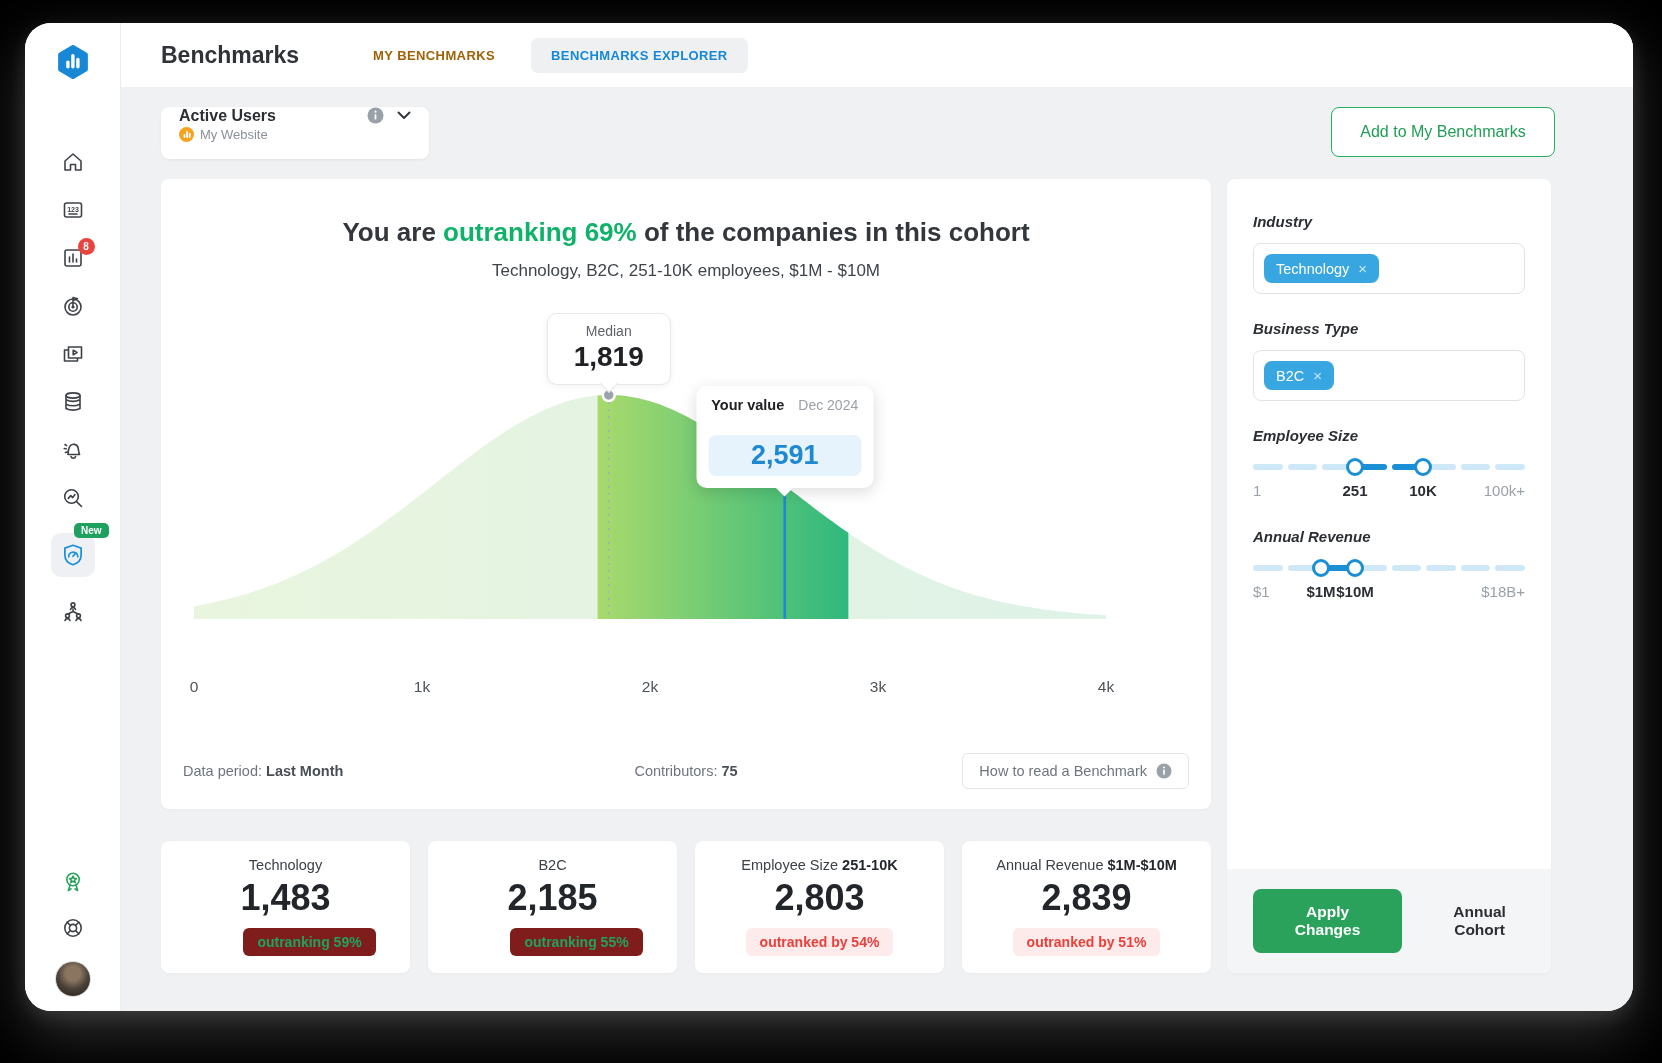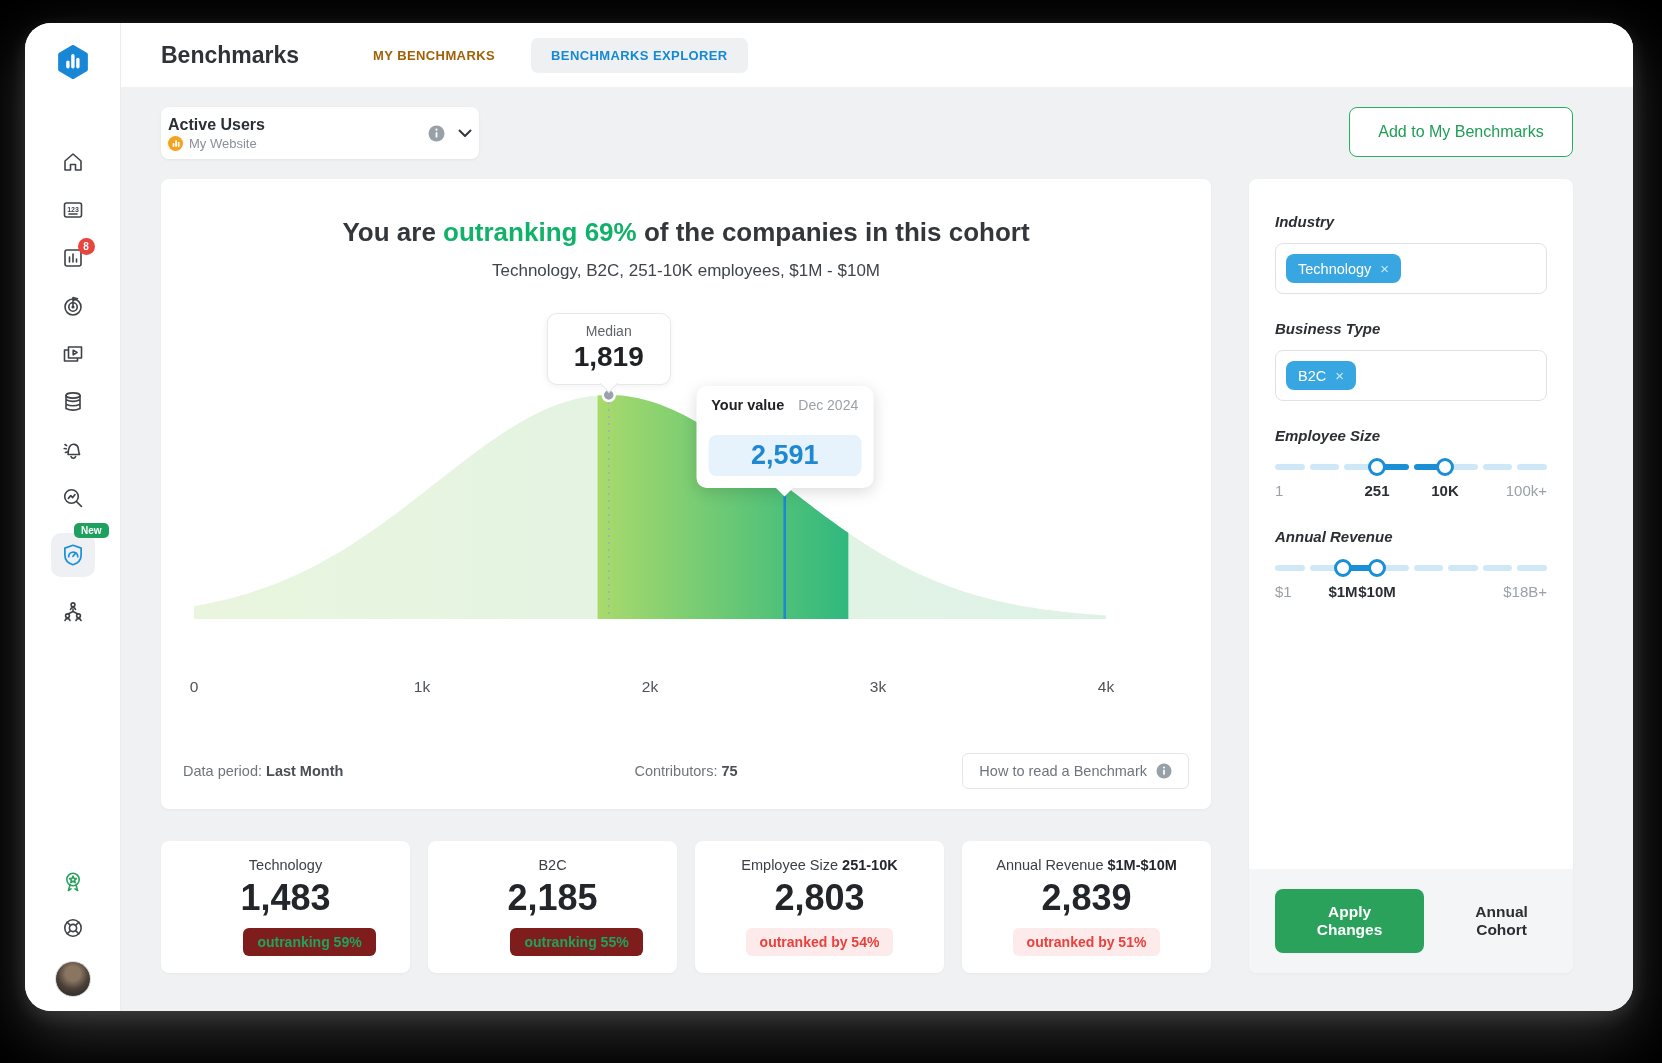--- a/index.html
+++ b/index.html
@@ -36,33 +36,33 @@
   .main { flex:1; display:flex; flex-direction:column; background:#f0f1f3; }
   .header { height:64px; background:#fff; display:flex; align-items:center; padding-left:40px; flex:none; }
   .app-title { font-size:23px; font-weight:bold; color:#2f3338; margin-right:54px; }
   .tab { font-size:13px; font-weight:bold; letter-spacing:.4px; color:#a16207;
          padding:10px 20px; border-radius:6px; cursor:pointer; }
   .tab.active { color:#1689d6; background:#eef0f2; margin-left:16px;border-radius:7px; }
 
   .content { flex:1; padding:20px 78px 0 40px; }
   .top-row { display:flex; justify-content:space-between; align-items:flex-start; margin-bottom:20px; }
 
-  .metric-selector { width:318px; height:52px; background:#fff; border-radius:8px;
-                     box-shadow:0 1px 3px rgba(0,0,0,.06); display:flex; align-items:center;
-                     padding:0 7px; cursor:pointer; }
+  .metric-selector { width:268px; height:52px; background:#fff; border-radius:8px;
+                     box-shadow:0 1px 3px rgba(0,0,0,.06); display:flex; align-items:flex-start;
+                     padding:0 18px; cursor:pointer; }
   .ms-text { display:flex; flex-direction:column; gap:2px; }
   .ms-metric { font-size:16px; font-weight:bold; color:#2b2e33; }
   .ms-source { display:flex; align-items:center; gap:6px; font-size:13px; color:#8a9097; }
   .ms-icons { margin-left:auto; display:flex; align-items:center; gap:13px; }
 
   .add-btn { width:224px; height:50px; background:#fff; border:1.5px solid #27ae60; border-radius:8px;
              color:#1f9d56; font-size:16px; display:flex; align-items:center; justify-content:center;
              cursor:pointer; font-weight:500; }
 
-  .cards-row { display:flex; gap:38px; }
+  .cards-row { display:flex; gap:16px; }
   .left-col { width:1050px; display:flex; flex-direction:column; gap:32px; }
 
   
   .chart-card { background:#fff; border-radius:8px; height:630px; display:flex; flex-direction:column;
                 box-shadow:0 1px 3px rgba(0,0,0,.04); }
   .bench-title { margin-top:38px; text-align:center; font-size:26px; font-weight:bold; color:#33373c; }
   .bench-title .hl { color:#10b269; }
   .bench-subtitle { margin-top:13px; text-align:center; font-size:17px; color:#3f454b; }
   .chart-wrap { position:relative; height:360px; margin-top:64px; }
   .chart-wrap svg { position:absolute; left:0; top:0; width:100%; height:360px; overflow:visible; }

